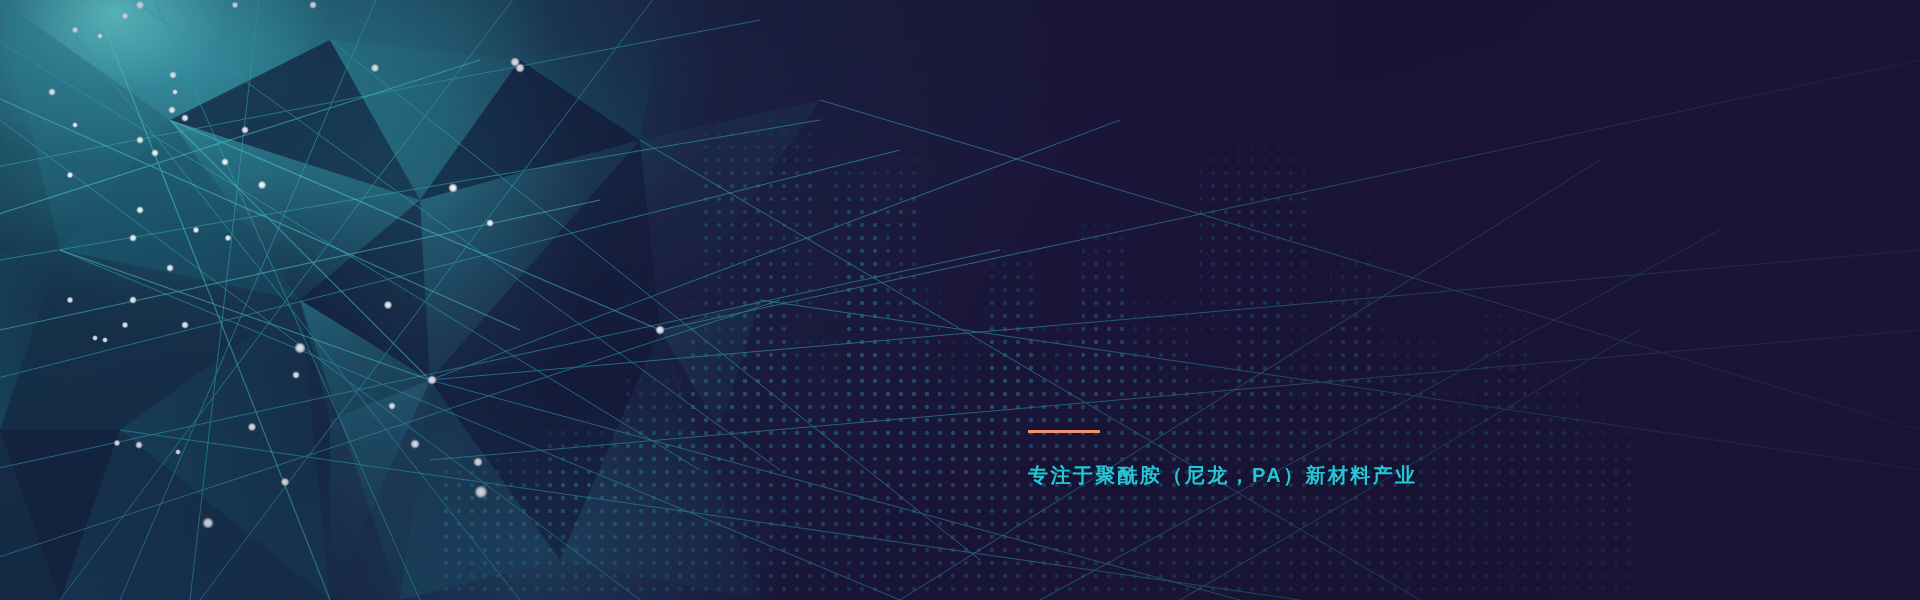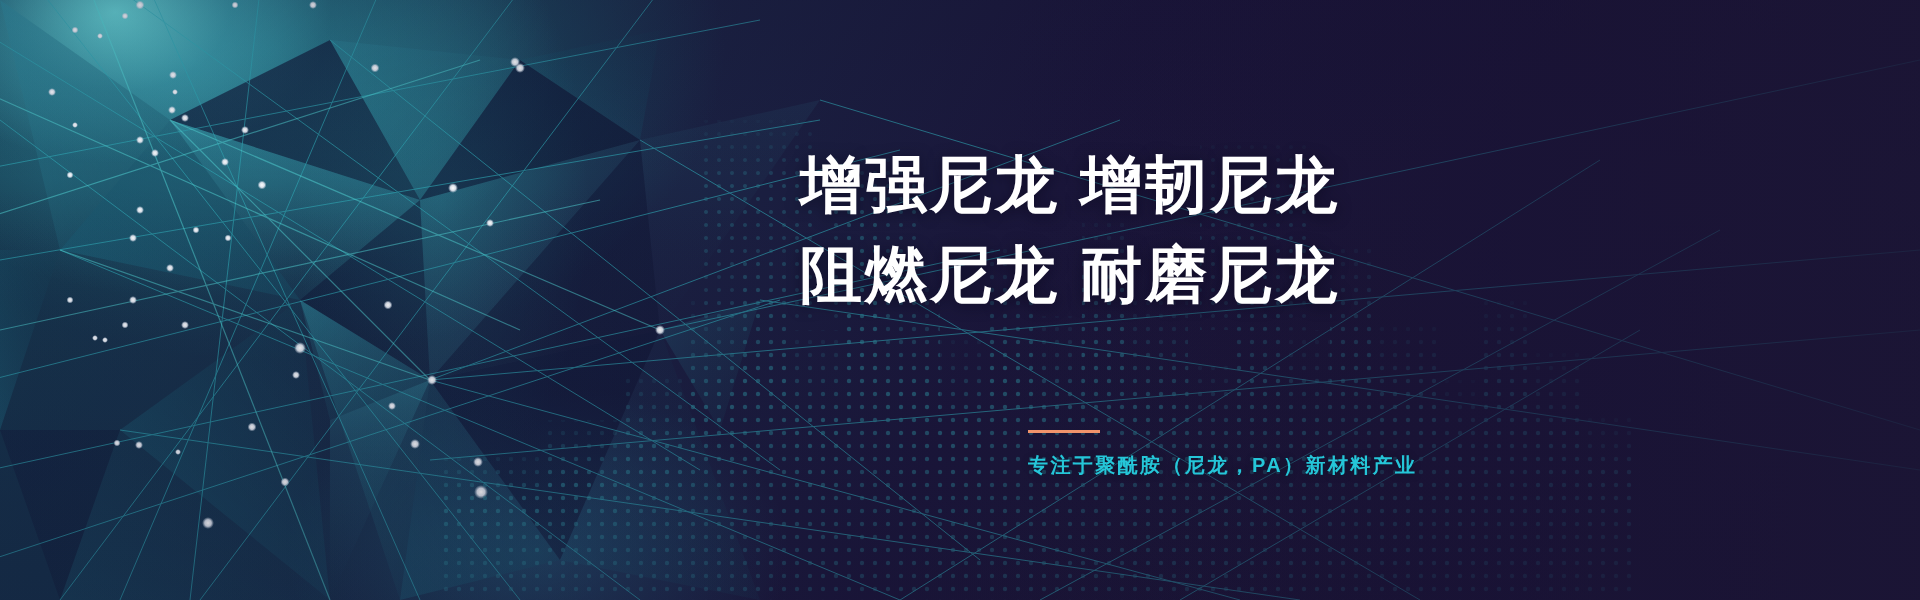--- a/index.html
+++ b/index.html
@@ -69,21 +69,21 @@
     width:840px;
   }
   #divider {
     width:72px; height:3px;
     background:#f0936b;
     margin-left:228px;
   }
   #subtitle-row {
     position:absolute;
     left:800px;
-    top:452px;
+    top:462px;
     width:840px;
   }
   #subtitle {
     margin-left:228px;
     color:#25c6d8;
     font-size:20px;
     font-weight:bold;
     letter-spacing:2.4px;
     white-space:nowrap;
     text-shadow:0 1px 6px rgba(6,24,34,.6);
@@ -294,24 +294,20 @@
       </defs>
       <rect x="0" y="0" width="1920" height="600" fill="url(#dotp)" mask="url(#skyMask)"></rect>
       <rect x="0" y="0" width="1920" height="600" fill="url(#dotp2)" mask="url(#skyMask2)"></rect>
     </svg>
   </div>
 
   <div class="layer" id="bg-vignette"></div>
 
   <div id="content">
 
-    <div id="headline-block">
-      <div class="headline">增强尼龙 增韧尼龙</div>
-      <div class="headline">阻燃尼龙 耐磨尼龙</div>
-    </div>
 
     <div id="divider-row">
       <div id="divider"></div>
     </div>
 
     <div id="subtitle-row">
       <div id="subtitle">专注于聚酰胺（尼龙，PA）新材料产业</div>
     </div>
 
   </div>

